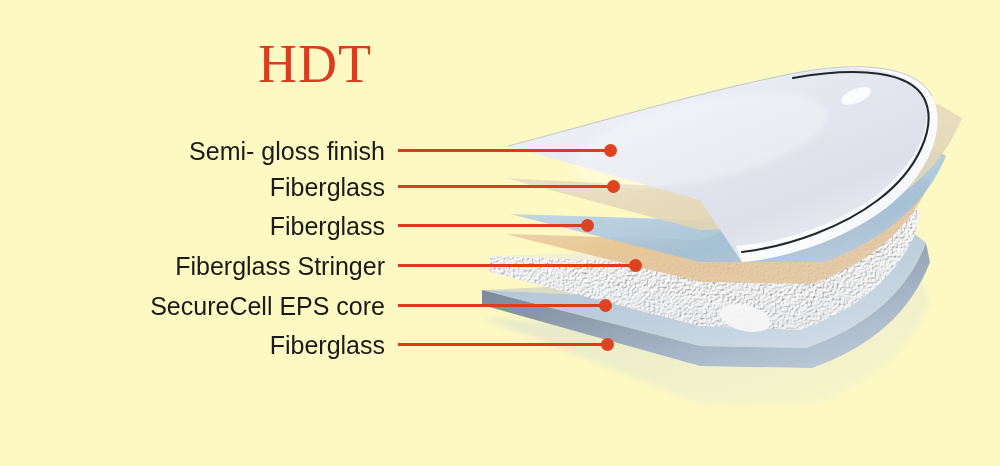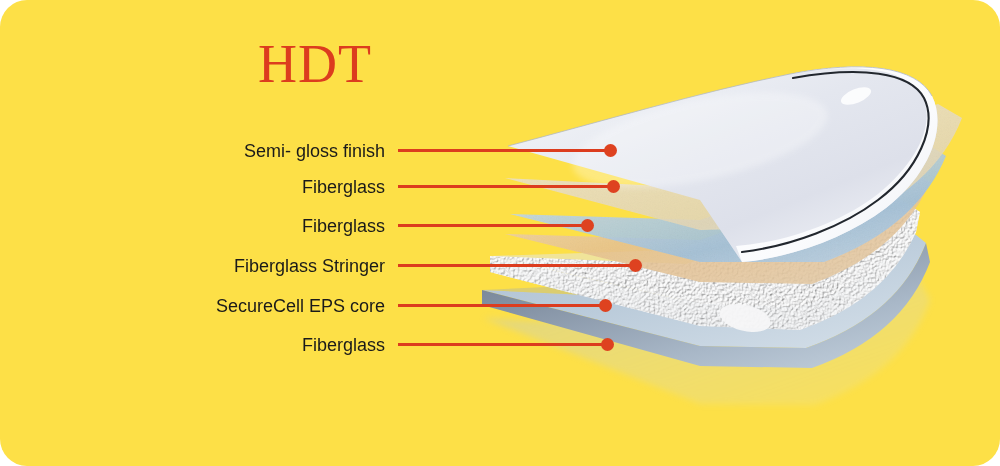--- a/index.html
+++ b/index.html
@@ -12,39 +12,38 @@
     height: 466px;
     position: relative;
     overflow: hidden;
     font-family: "Liberation Sans", sans-serif;
   }
   #stage {
     position: absolute;
     left: 0; top: 0;
     width: 1000px;
     height: 466px;
-    background: #fde047;
-    border-radius: 27px;
+    background: #fef9c3;
   }
   .brand {
     position: absolute;
     left: 258px;
     top: 35px;
     font-family: "Liberation Serif", serif;
     font-size: 54px;
     line-height: 58px;
     letter-spacing: 1px;
     color: #DC3C1E;
     white-space: nowrap;
     user-select: none;
   }
   .callout-label {
     position: absolute;
     right: 0;
-    font-size: 18px;
+    font-size: 25px;
     line-height: 26px;
     color: #1a1a1a;
     white-space: nowrap;
     text-align: left;
   }
   .callout-row {
     position: absolute;
     height: 26px;
   }
   .label-col {

